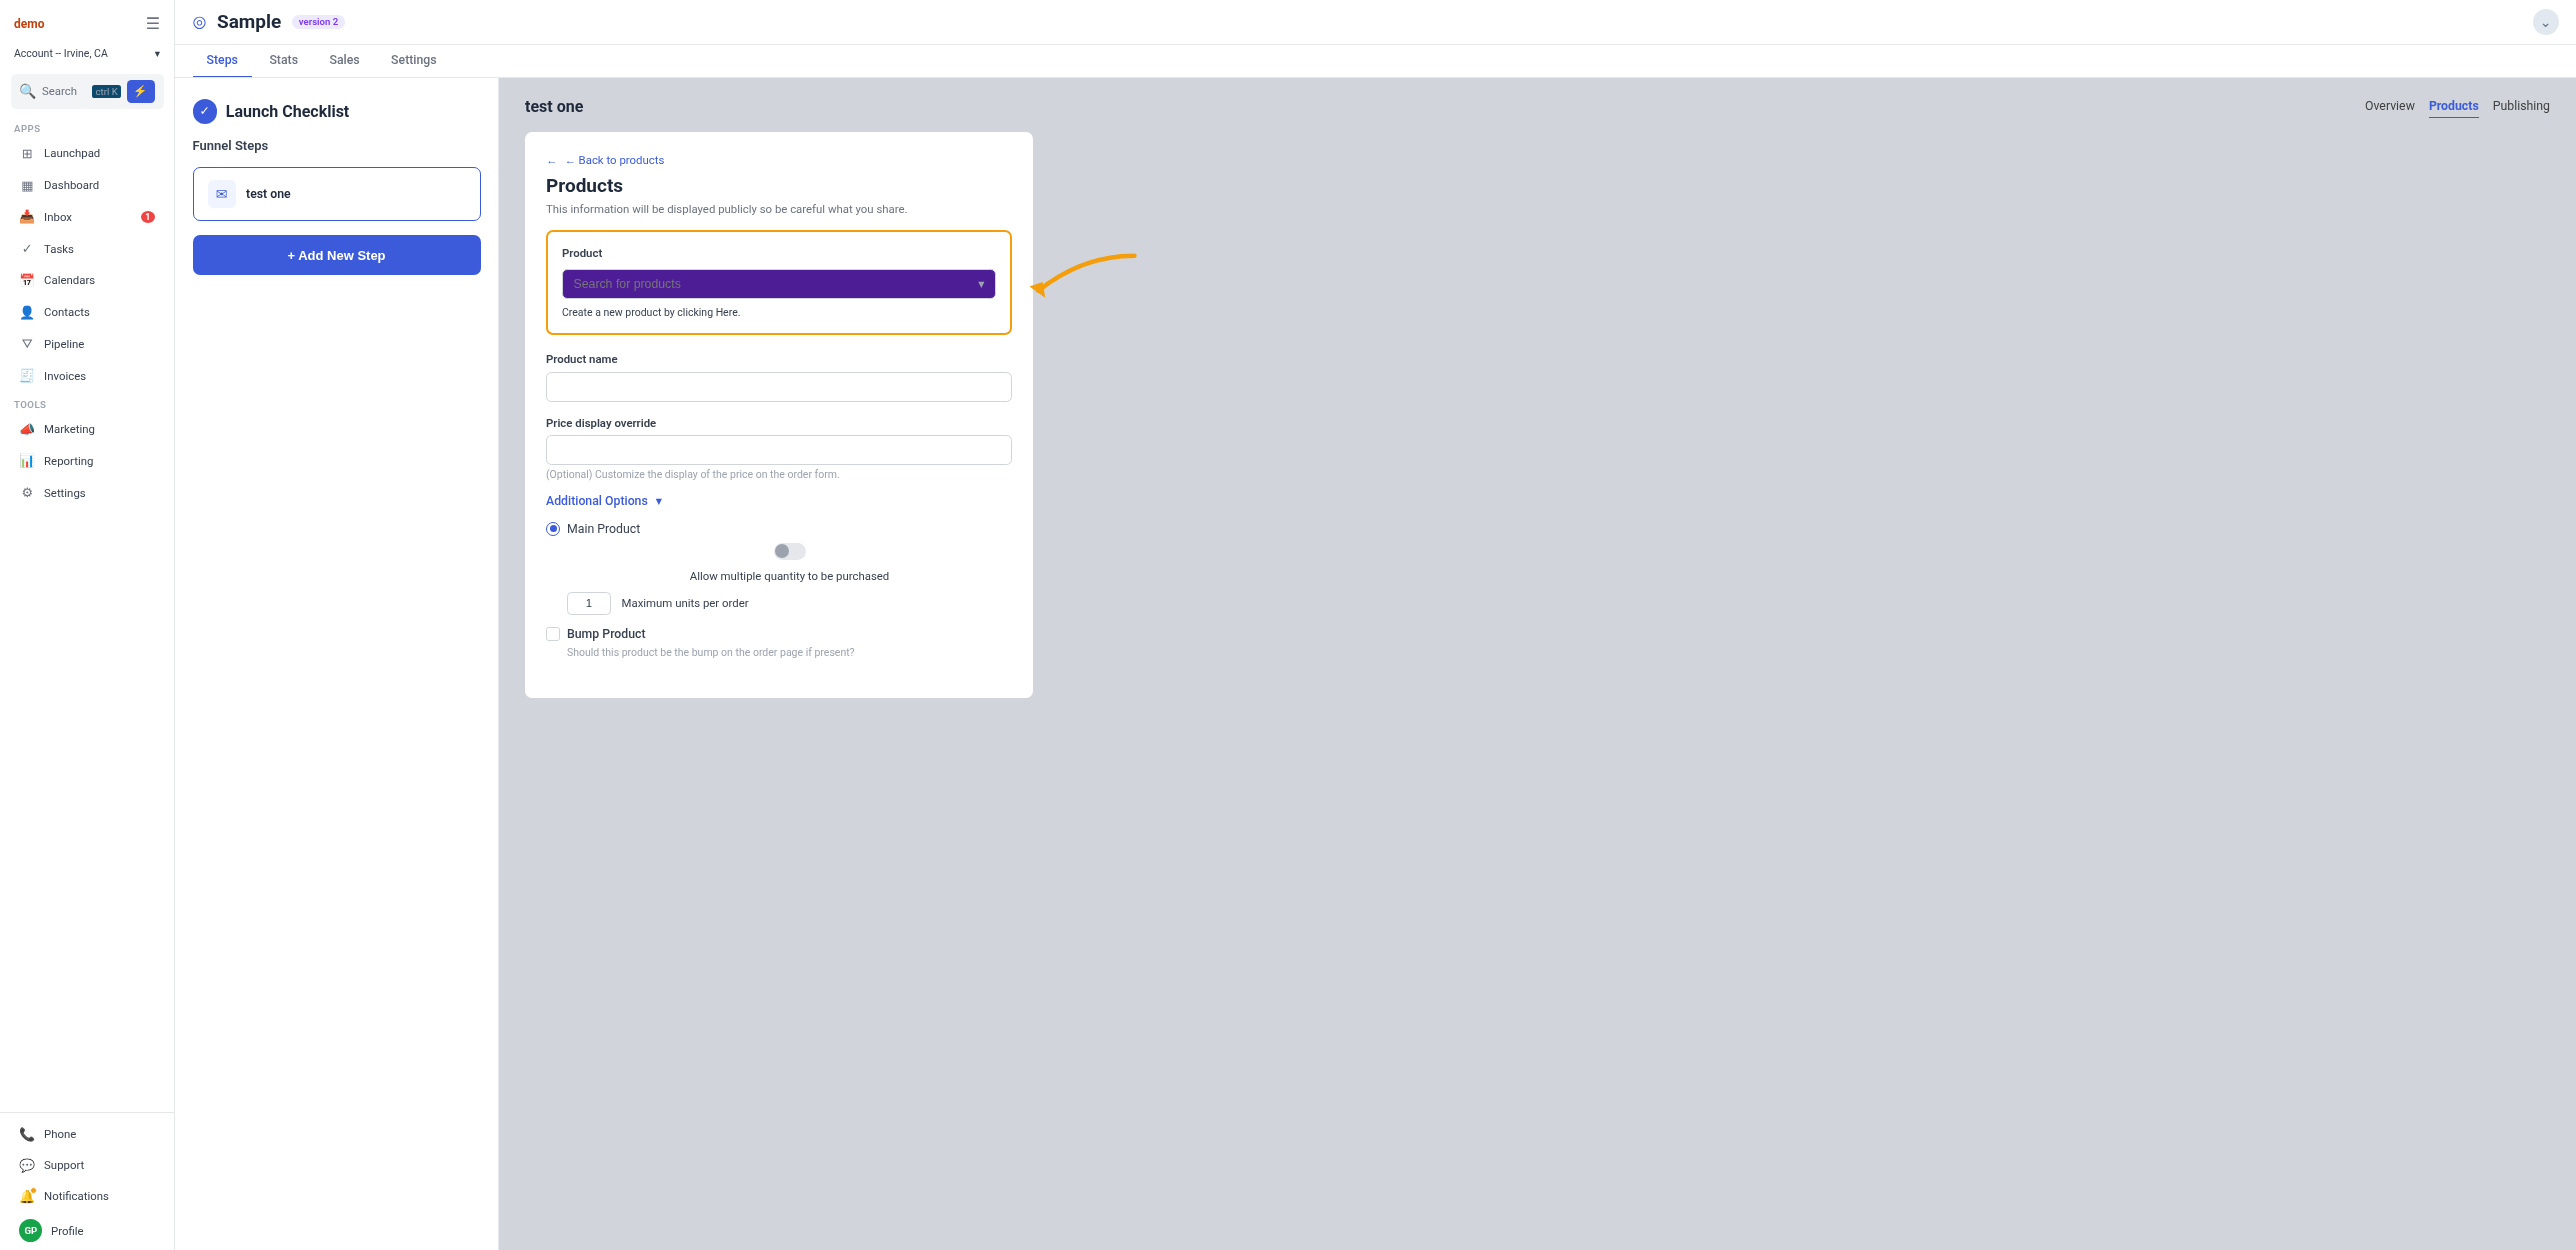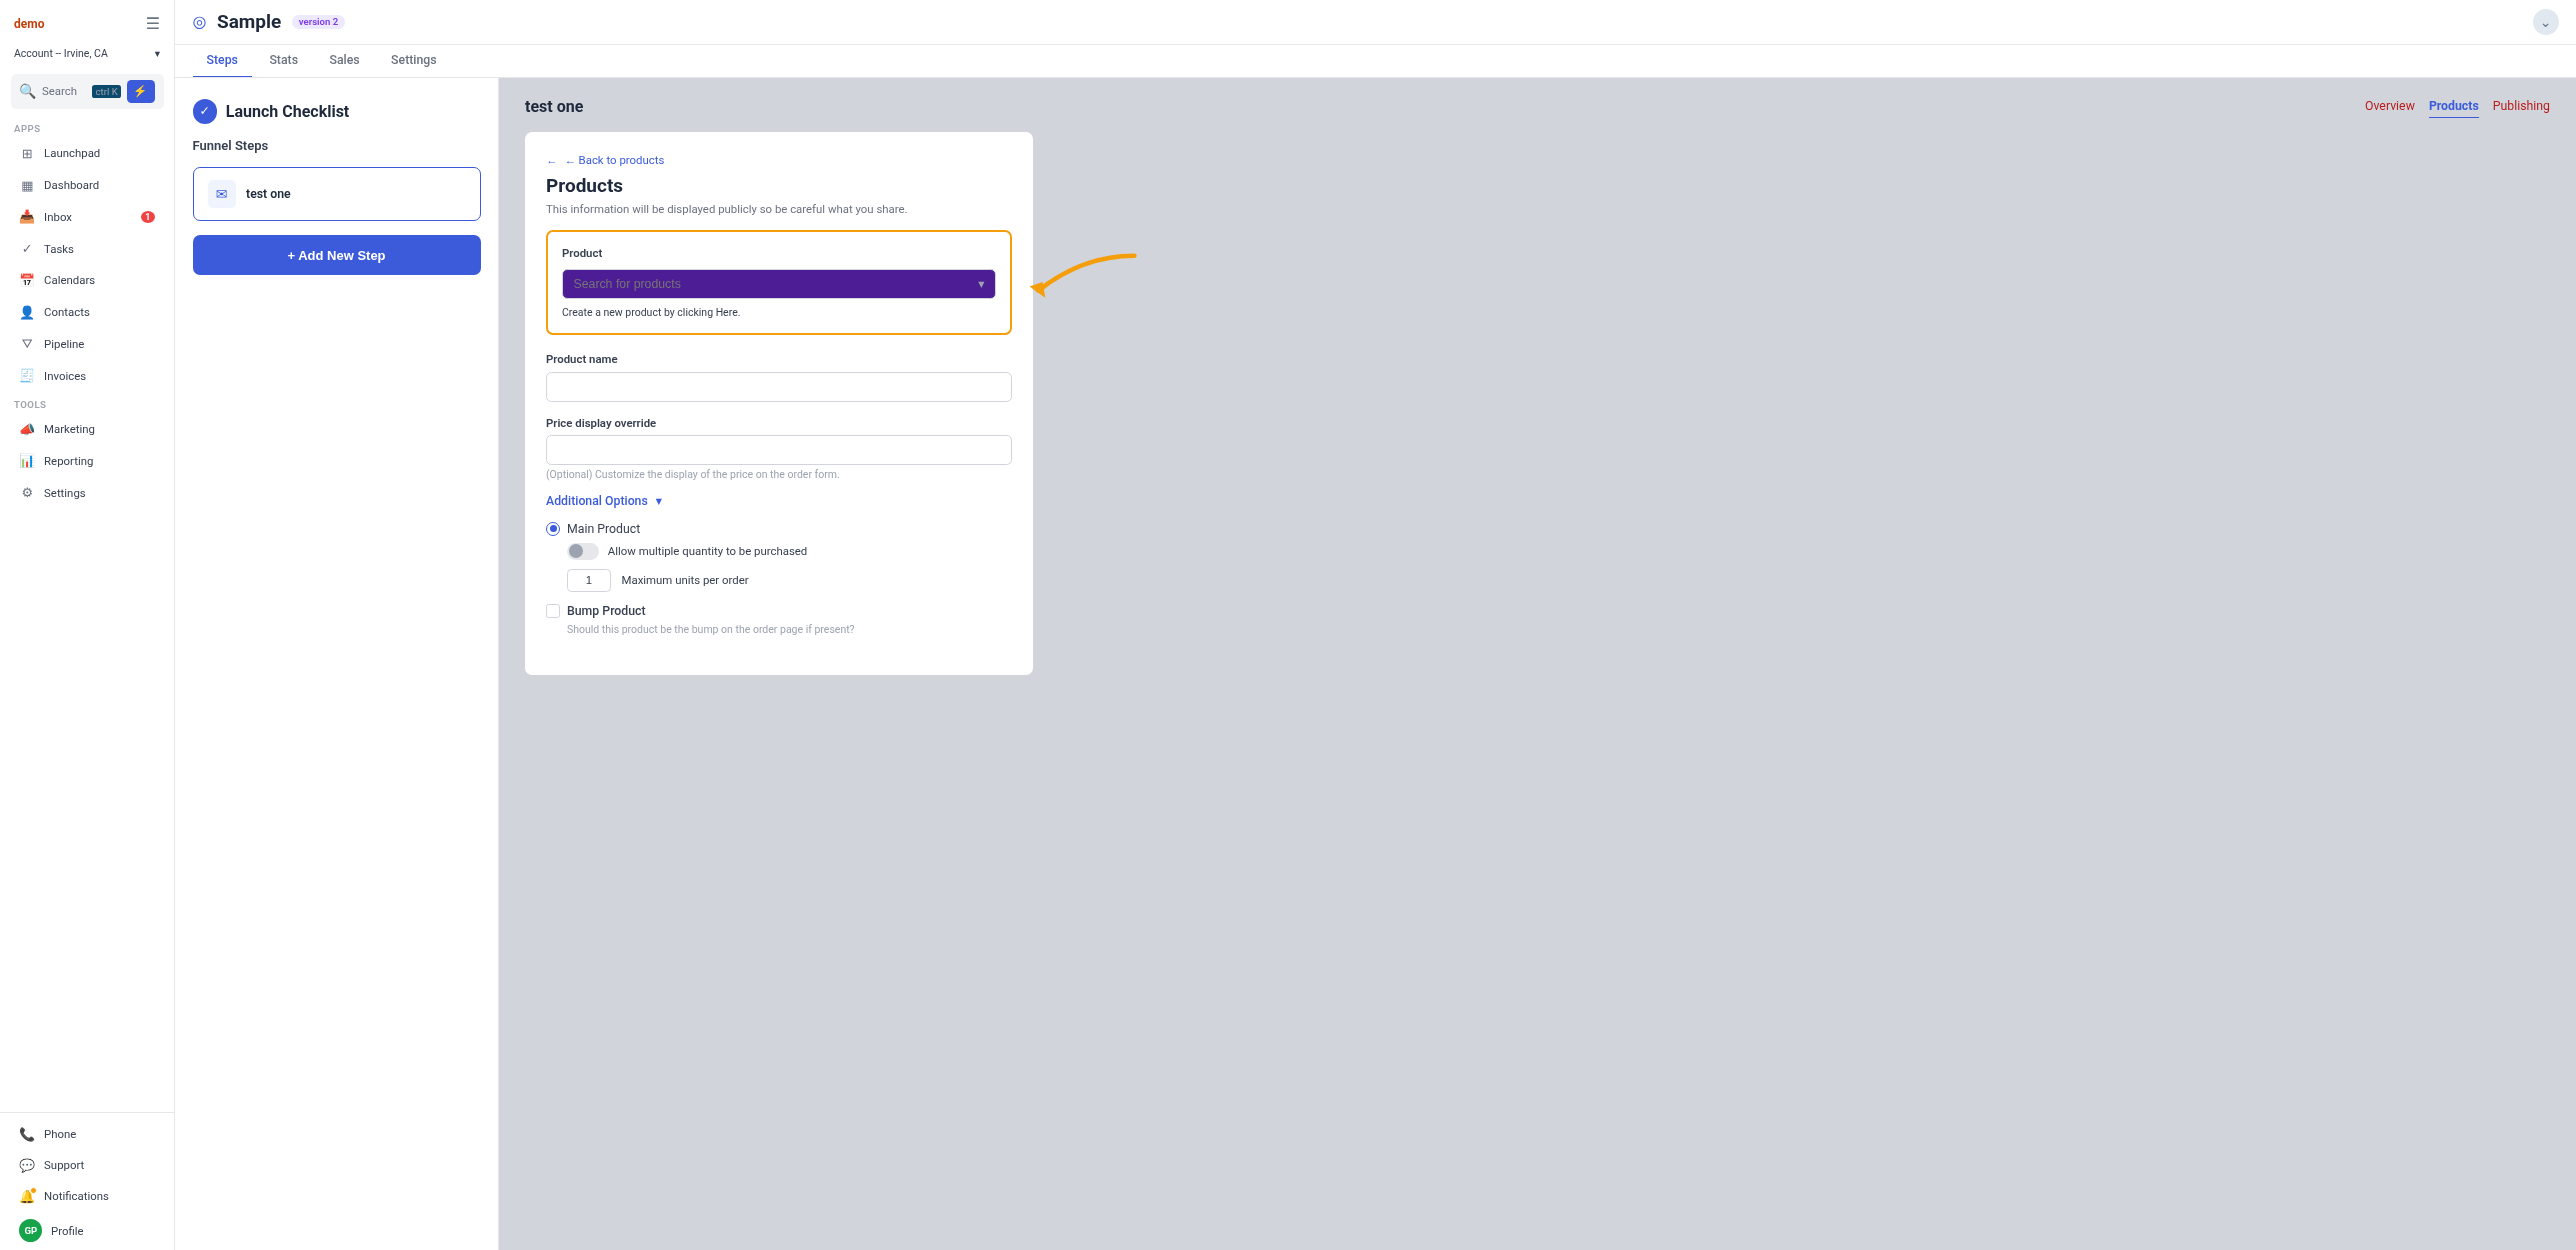--- a/index.html
+++ b/index.html
@@ -300,21 +300,21 @@
       font-size: 16px;
       font-weight: 700;
       color: #1e293b;
     }
     .right-top-tabs {
       display: flex;
       gap: 14px;
     }
     .right-tab {
       font-size: 12.3px;
-      color: #b91c1c;
+      color: #404040;
       cursor: pointer;
       padding: 3.5px 0;
     }
     .right-tab.active {
       color: #3b5bdb;
       font-weight: 700;
       border-bottom: 1.8px solid #3b5bdb;
     }
 
     .back-link {
@@ -463,20 +463,21 @@
       font-size: 12.3px;
       color: #374151;
     }
 
     .toggle-row {
       display: flex;
       align-items: center;
       gap: 8.8px;
       margin-left: 21px;
       margin-bottom: 8.8px;
+      flex-direction: column;
     }
     .toggle {
       width: 32px;
       height: 17.5px;
       border-radius: 8.8px;
       background: #e5e7eb;
       position: relative;
       cursor: pointer;
       display: flex;
       align-items: center;

